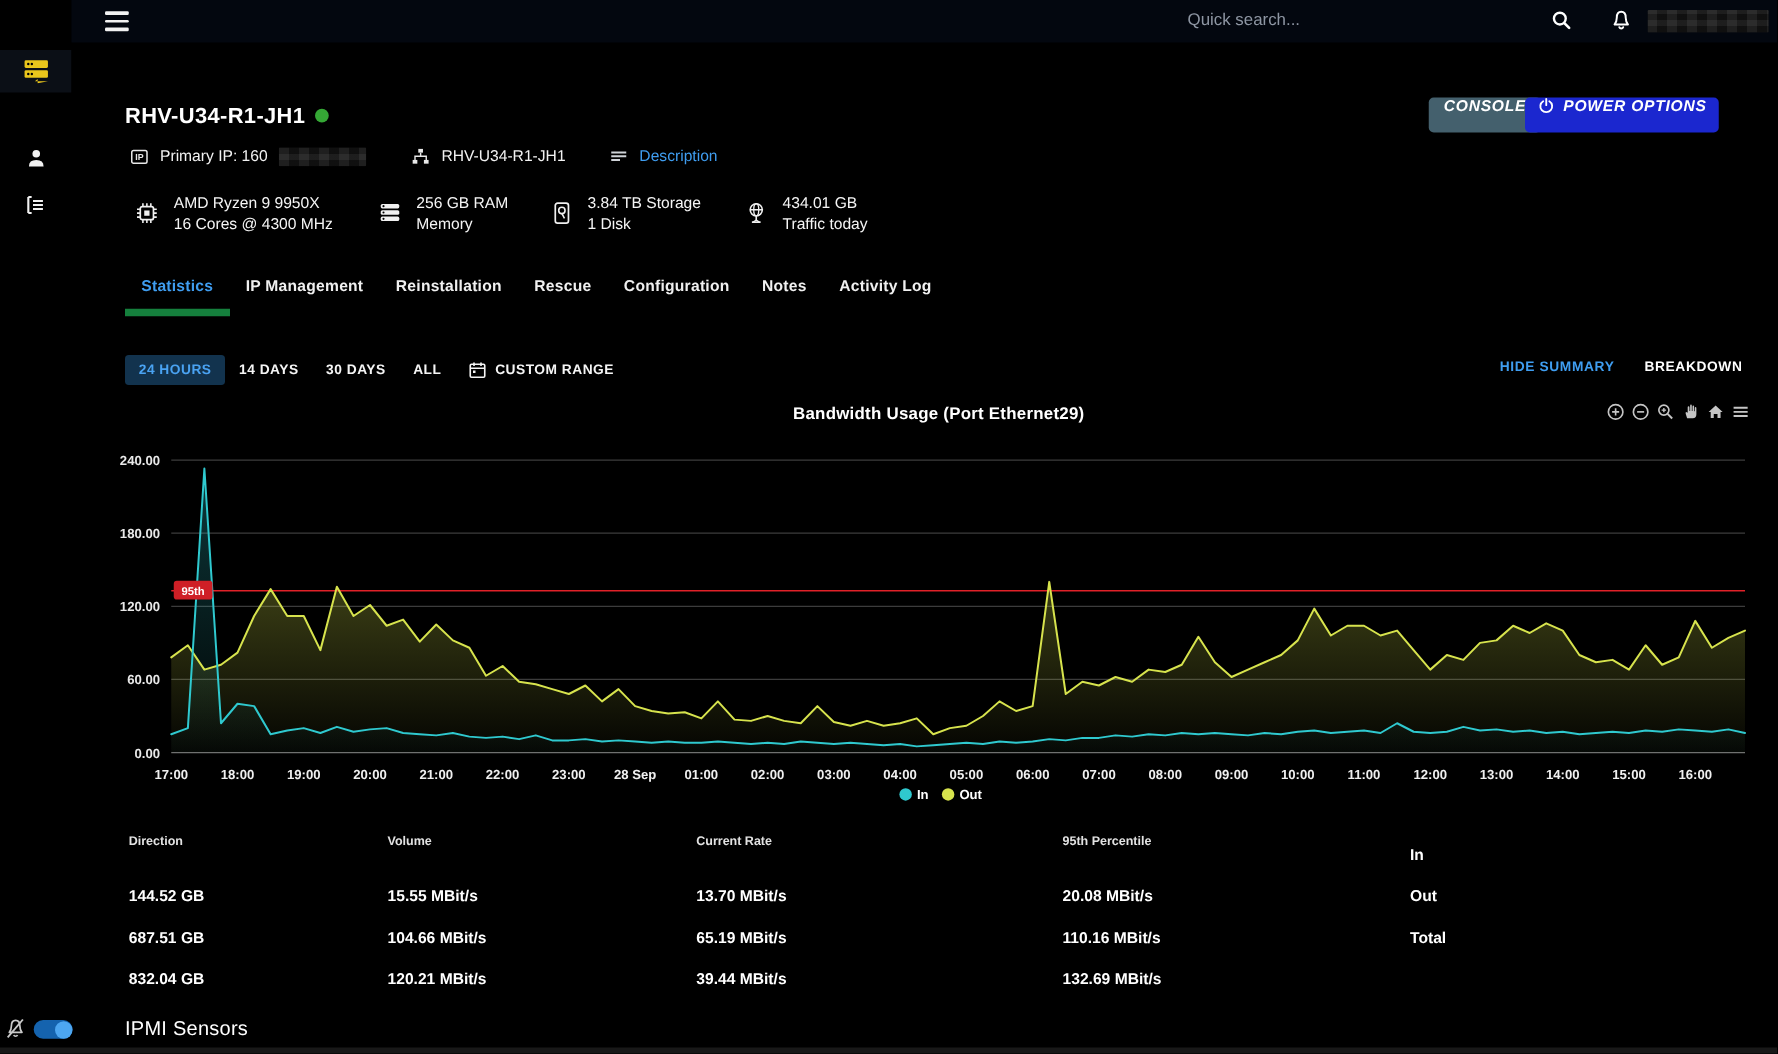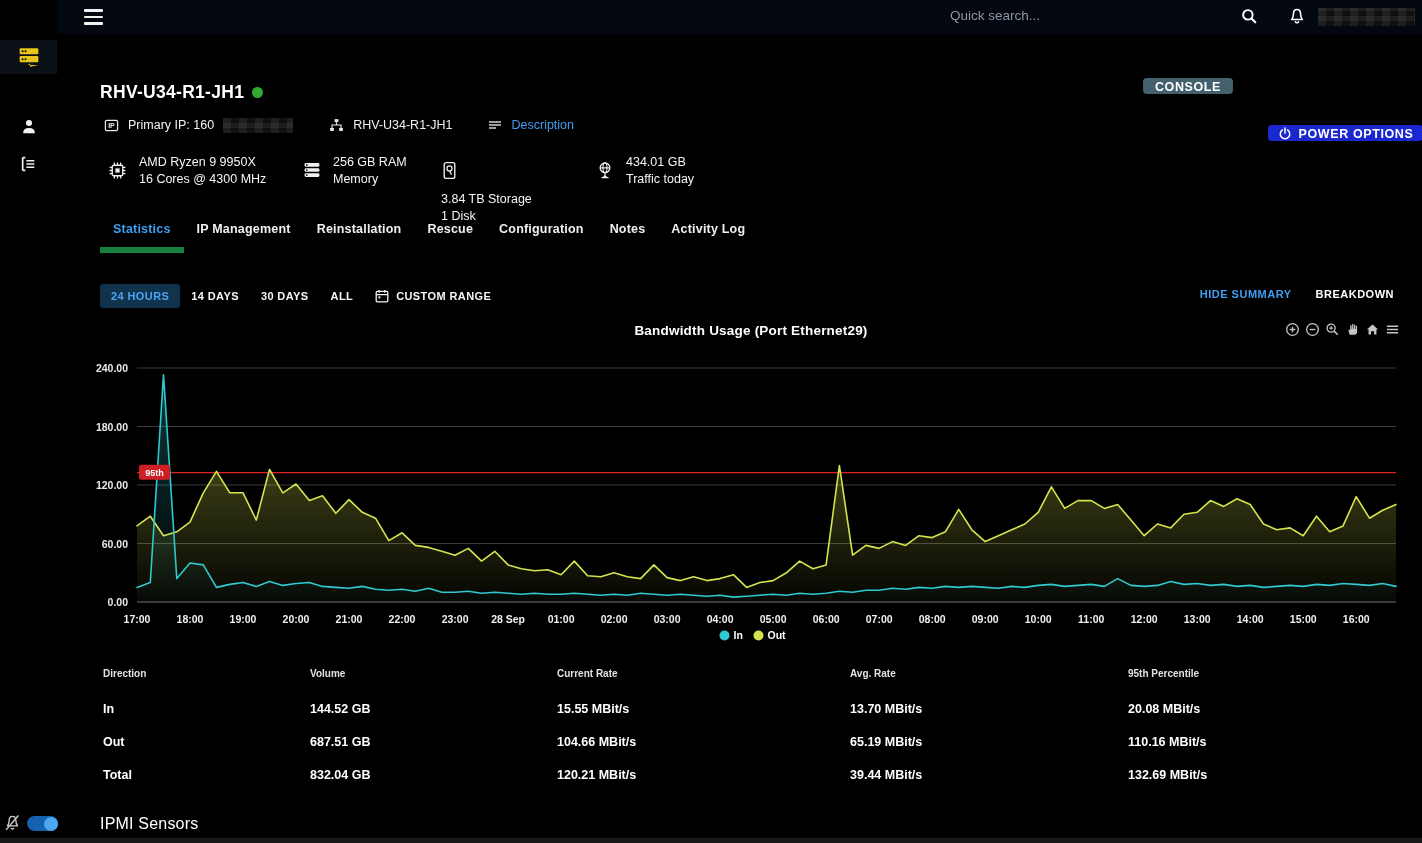--- a/index.html
+++ b/index.html
@@ -20,25 +20,25 @@
   .user-redact { position:absolute; left:1261px; top:8px; width:97px; height:18px; }
 
   
   .sidebar { position:absolute; left:0; top:0; width:57px; height:843px; background:#000; }
   .side-item { position:absolute; left:0; width:57px; height:34px; display:flex; align-items:center; justify-content:center; cursor:pointer; }
   .side-item.active { background:#0b0f16; }
 
   
   .server-title { position:absolute; left:100px; top:82px; font-size:17.5px; font-weight:700; letter-spacing:.3px; }
   .status-dot { display:inline-block; width:11px; height:11px; border-radius:50%; background:#35a835; margin-left:8px; }
-  .btn { position:absolute; top:78px; height:16px; border:none; border-radius:4px; color:#fff;
+  .btn { position:absolute; top:78px; height:28px; border:none; border-radius:4px; color:#fff;
          font-family:inherit; font-size:12.5px; font-weight:700; letter-spacing:.6px; cursor:pointer;
-         display:flex; align-items:flex-end; justify-content:center; gap:7px; }
+         display:flex; align-items:flex-start; justify-content:center; gap:7px;font-style:italic; }
   .btn-console { left:1143px; width:90px; background:#44606d; }
-  .btn-power { left:1268px; width:155px; background:#1b27cf;margin-top:47px; }
+  .btn-power { left:1220px; width:155px; background:#1b27cf; }
 
   
   .meta { position:absolute; left:104px; top:117px; height:16px; display:flex; align-items:center; gap:9px; font-size:12.5px; color:#f2f2f2; }
   .meta .gap { width:18px; }
   .meta .link { color:#3f9df0; cursor:pointer; }
   .ip-redact { width:70px; height:15px; }
 
   
   .spec { position:absolute; top:155px; display:flex; gap:12px; }
   .spec .txt { display:flex; flex-direction:column; gap:3px; font-size:12.5px; color:#f5f5f5; line-height:14px; }
@@ -183,21 +183,21 @@
       <rect x="1.5" y="11.6" width="14" height="3.4" rx="1.2" fill="#f0f0f0"></rect>
       <circle cx="3.6" cy="3.7" r=".8" fill="#000"></circle>
         <circle cx="3.6" cy="8.5" r=".8" fill="#000"></circle>
         <circle cx="3.6" cy="13.3" r=".8" fill="#000"></circle>
     </svg>
     <div class="txt">
         <span>256 GB RAM</span>
         <span>Memory</span>
       </div>
   </div>
-  <div class="spec" style="left:441px;flex-direction:column;">
+  <div class="spec" style="left:441px;">
     <svg width="17" height="19" viewBox="0 0 16 18">
       <rect x="3" y="1.5" width="10" height="15" rx="1.8" fill="none" stroke="#f0f0f0" stroke-width="1.3"></rect>
       <circle cx="8" cy="7" r="2.4" fill="none" stroke="#f0f0f0" stroke-width="1.2"></circle>
       <path d="M8 9.4 L10 13" stroke="#f0f0f0" stroke-width="1.2"></path>
     </svg>
     <div class="txt">
         <span>3.84 TB Storage</span>
         <span>1 Disk</span>
       </div>
   </div>
@@ -325,21 +325,20 @@
         <text x="643.5" y="284" font-family="Liberation Sans,sans-serif" fill="#fff" font-size="10.5" font-weight="600">In</text>
         <circle cx="668.5" cy="280.5" r="5" fill="#d7e34d"></circle>
         <text x="677.5" y="284" font-family="Liberation Sans,sans-serif" fill="#fff" font-size="10.5" font-weight="600">Out</text>
       </svg>
   </div>
 
   <div class="sum-table">
     <div class="h">Direction</div>
     <div class="h">Volume</div>
     <div class="h">Current Rate</div>
-    <div class="h">Avg. Rate</div>
     <div class="h">95th Percentile</div>
 
     <div class="c">In</div>
     <div class="c">144.52 GB</div>
     <div class="c">15.55 MBit/s</div>
     <div class="c">13.70 MBit/s</div>
     <div class="c">20.08 MBit/s</div>
 
     <div class="c">Out</div>
     <div class="c">687.51 GB</div>

